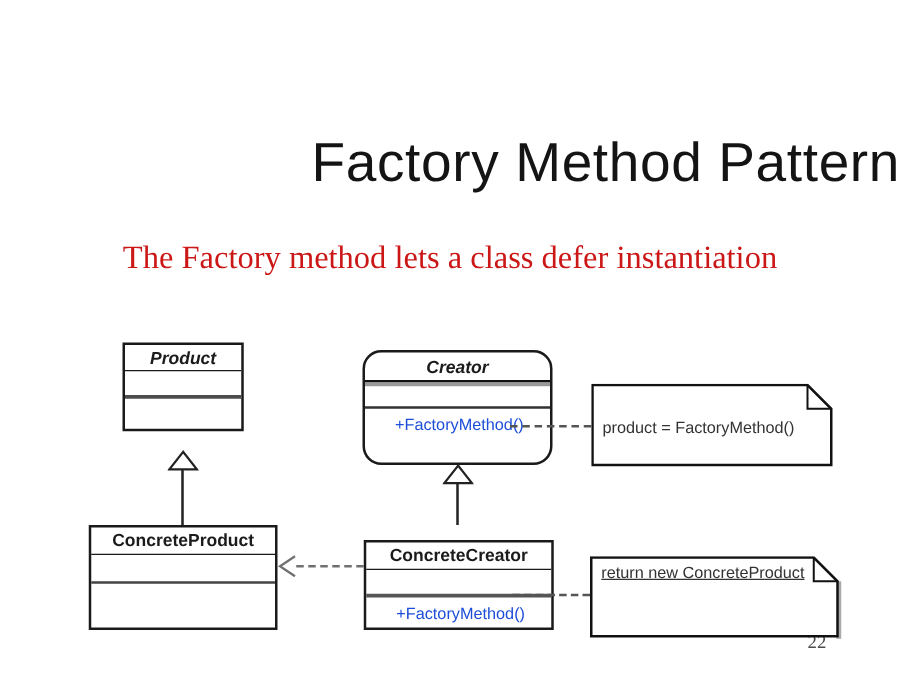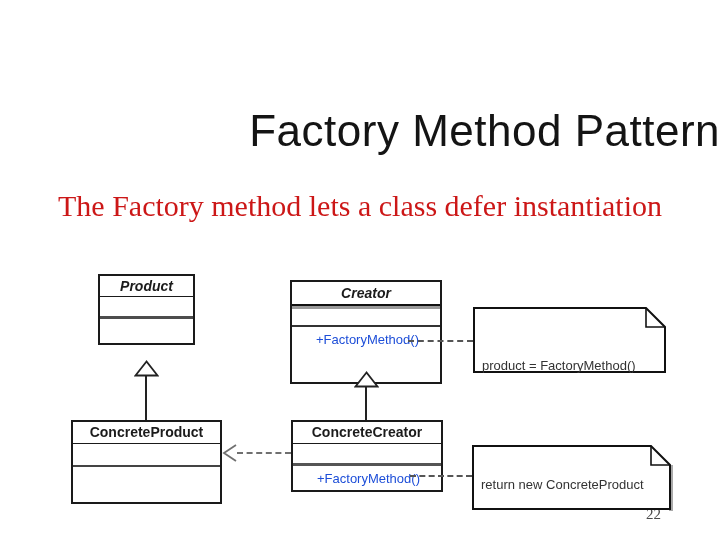--- a/index.html
+++ b/index.html
@@ -10,48 +10,48 @@
   }
   
   .title {
     position:absolute; top:106px; left:0; width:100%;
     text-align:right; font-size:44px; line-height:50px;
     color:#141414; letter-spacing:0.5px;
   }
   .subtitle {
     position:absolute; top:183px; left:10px; right:10px;
     text-align:center; font-family:"Liberation Serif", serif;
-    font-size:30px; line-height:45px; color:#cc1717;
+    font-size:26px; line-height:45px; color:#cc1717;
   }
   
   .uml-class {
     position:absolute; background:#fff; border:2px solid #1a1a1a;
   }
   .uml-title {
     text-align:center; font-weight:bold; font-size:14px; color:#1b1b1b;
     border-bottom:1px solid #1a1a1a;
   }
   .abstract .uml-title { font-style:italic; }
   .uml-method { font-size:13px; color:#1d4ed8; white-space:nowrap;text-align:center; }
 
   .box-product   { left:98px;  top:274px; width:97px;  height:71px; }
   .box-product .uml-title { height:21px; line-height:20px; }
   .box-product .uml-attrs { height:22px; border-bottom:3px solid #4d4d4d; }
 
-  .box-creator   { left:290px; top:280px; width:152px; height:104px; }
+  .box-creator   { left:290px; top:280px; width:152px; height:92px;border-radius:15px; }
   .box-creator .uml-title { height:24px; line-height:22px; border-bottom:2px solid #111; }
   .box-creator .uml-attrs { height:21px; border-top:3px solid #9a9a9a; border-bottom:2px solid #333; }
   .box-creator .uml-methods { padding:4px 0 0 3px; }
   .box-creator .uml-method { line-height:18px; }
 
   .box-cproduct  { left:71px;  top:420px; width:151px; height:84px; }
   .box-cproduct .uml-title { height:22px; line-height:21px; }
   .box-cproduct .uml-attrs { height:23px; border-bottom:2px solid #444; }
 
-  .box-ccreator  { left:291px; top:420px; width:152px; height:72px; }
+  .box-ccreator  { left:291px; top:432px; width:152px; height:72px; }
   .box-ccreator .uml-title { height:22px; line-height:21px; }
   .box-ccreator .uml-attrs { height:22px; border-bottom:3px solid #555; }
   .box-ccreator .uml-methods { padding:4px 0 0 3px; }
   .box-ccreator .uml-method { line-height:17px; }
 
   
   .vline { position:absolute; width:2px; background:#222; }
   .vline-product  { left:145px; top:376px; height:44px; }
   .vline-creator  { left:365px; top:387px; height:33px; }
   .tri { position:absolute; }
@@ -64,22 +64,22 @@
   .dash-note2 { left:410px; top:475px; width:62px; border-color:#555; }
   .dep-arrowhead { position:absolute; left:222px; top:444px; }
 
   
   .uml-note { position:absolute; }
   .note1 { left:473px; top:307px; }
   .note2 { left:472px; top:445px; }
   .note-text {
     position:absolute; font-size:13px; color:#333; white-space:nowrap;
   }
-  .note1-text { left:482px; top:334px;margin-top:24px; }
-  .note2-text { left:481px; top:477px; }
+  .note1-text { left:482px; top:334px; }
+  .note2-text { left:481px; top:450px;text-decoration:underline; }
 
   .page-number {
     position:absolute; left:646px; top:506px;
     font-family:"Liberation Serif", serif; font-size:15px; color:#4a4a4a;text-align:right;
   }
 </style>
 </head>
 <body>
 
 <div class="slide">

